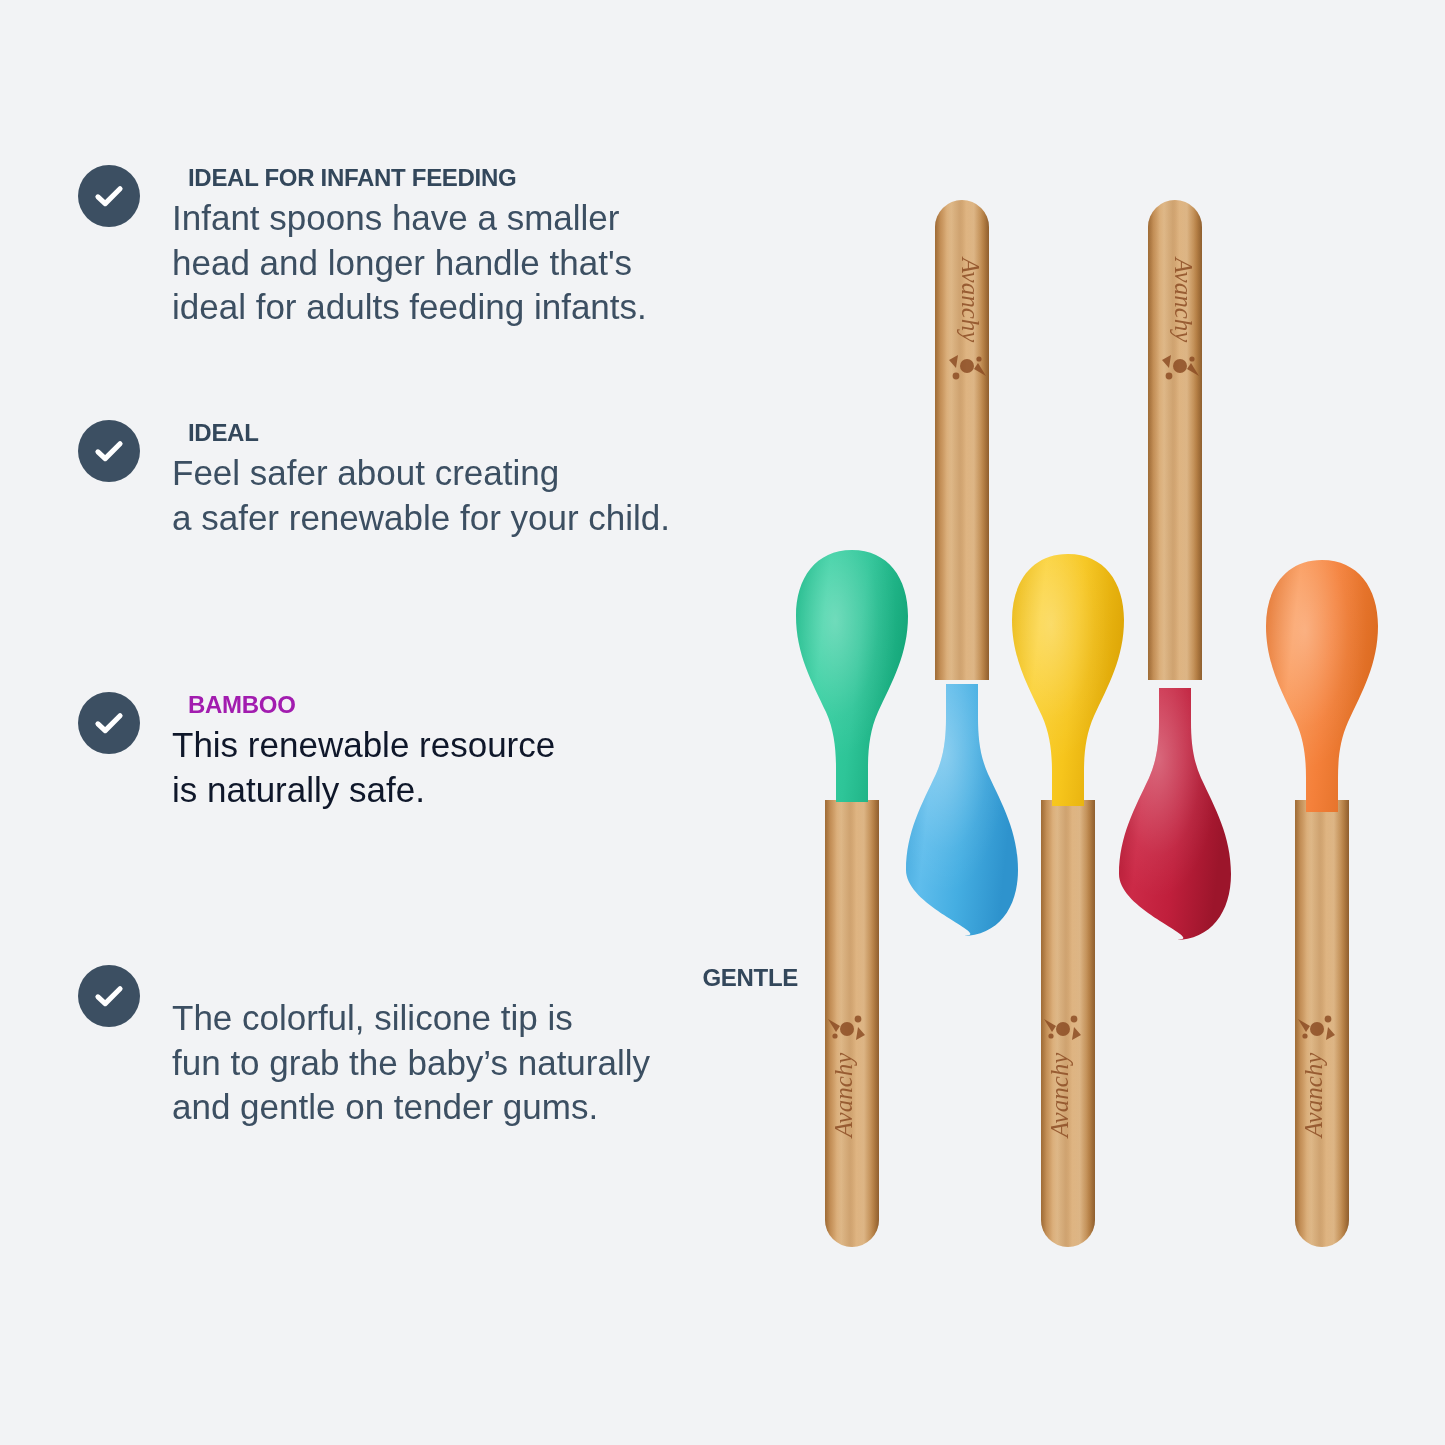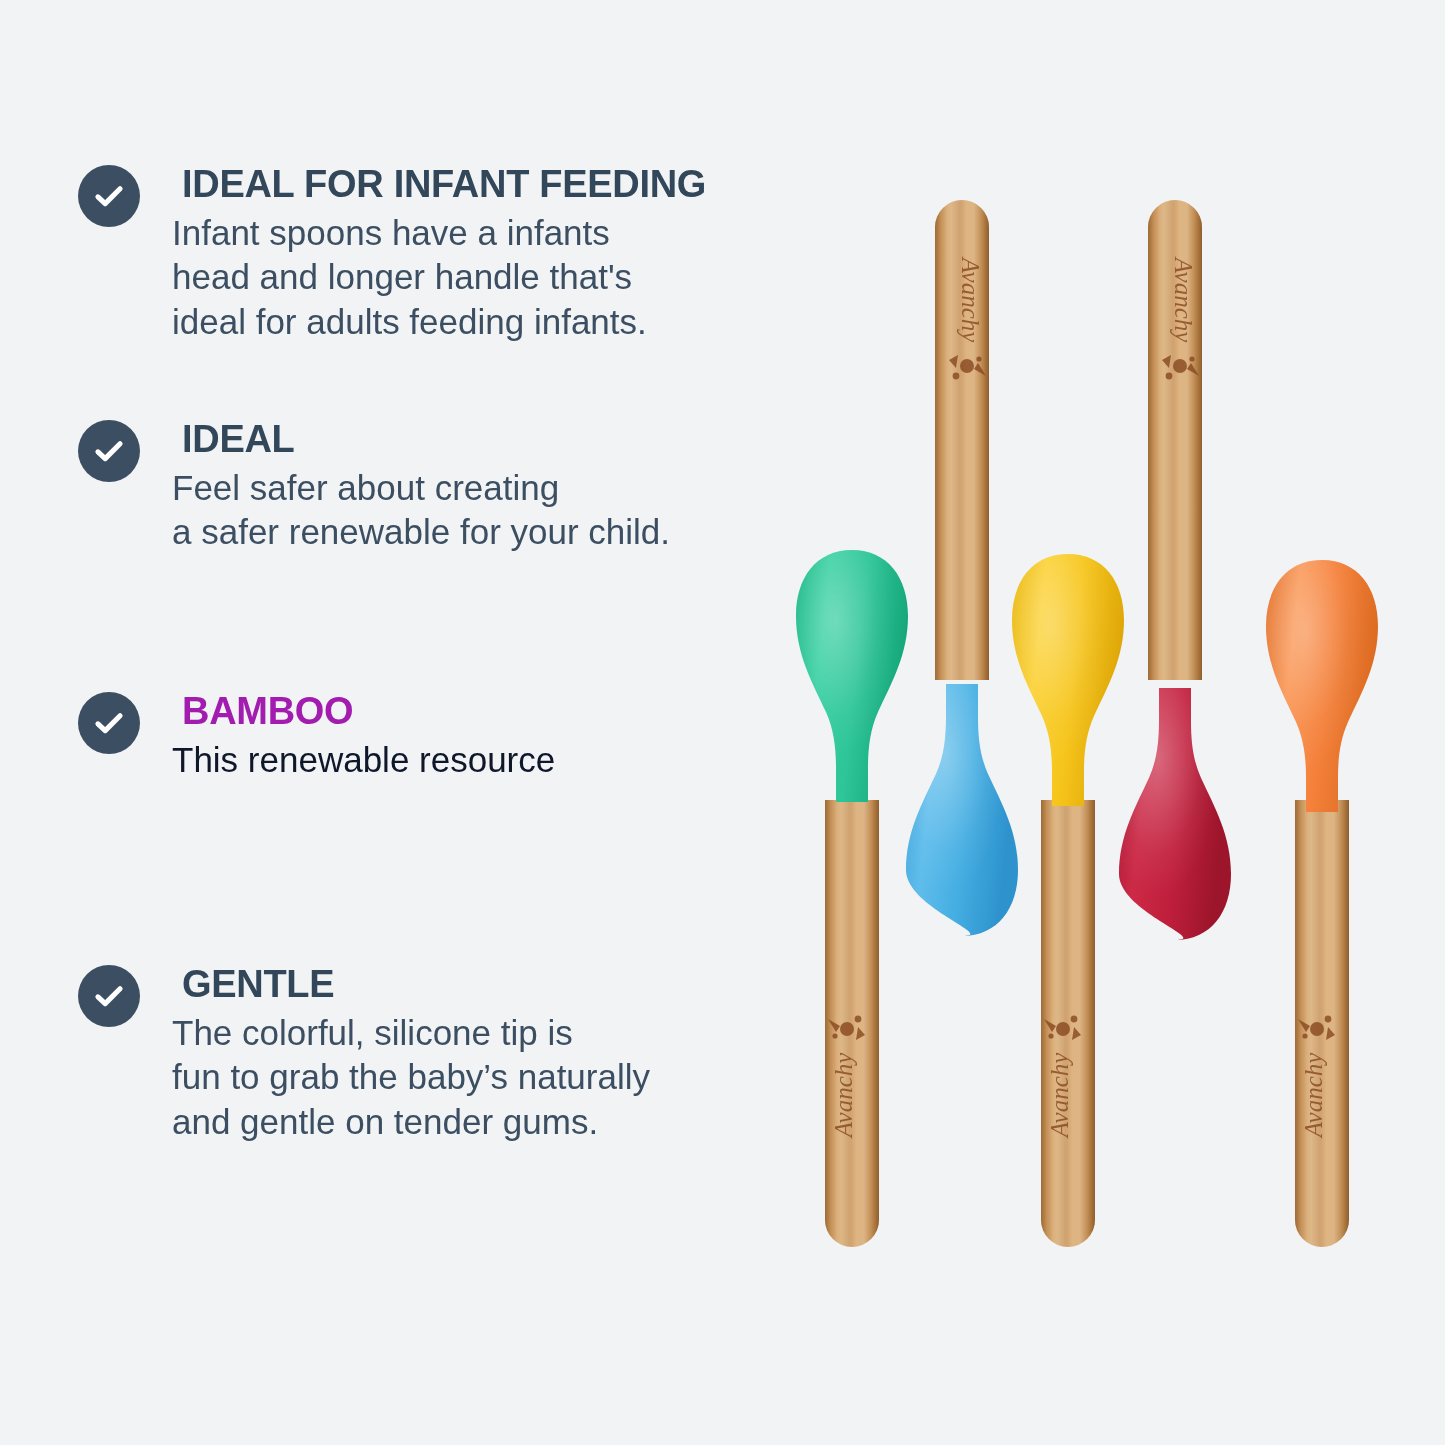--- a/index.html
+++ b/index.html
@@ -47,25 +47,25 @@
     width: 34px;
     height: 34px;
     display: block;
   }
   .feature-text {
     margin-left: 94px;
   }
   .feature-title {
     font-family: "Liberation Sans", sans-serif;
     font-weight: bold;
-    font-size: 38px;
+    font-size: 24px;
     letter-spacing: -0.3px;
     line-height: 1.05;
     color: #33475b;
-    margin: 0 0 6px 10px;
+    margin: 0 0 6px 16px;
     white-space: nowrap;
   }
   .feature-body {
     font-family: "Liberation Sans", sans-serif;
     font-weight: 400;
     font-size: 35px;
     line-height: 1.27;
     color: #3c4f62;
     margin: 0;
   }
@@ -99,21 +99,21 @@
 
     <div class="feature" style="height:255px;">
       <span class="check-badge" style="background: rgb(60, 79, 98);">
         <svg viewBox="0 0 24 24" aria-hidden="true">
           <path d="M4.2 12.6 L9.3 17.4 L19.8 6.9" fill="none" stroke="#ffffff" stroke-width="3.6" stroke-linecap="round" stroke-linejoin="round"></path>
         </svg>
       </span>
       <div class="feature-text">
         <p class="feature-title" style="color: rgb(51, 71, 91);">IDEAL FOR INFANT FEEDING</p>
         <div class="feature-body" style="color: rgb(60, 79, 98);">
-          <div>Infant spoons have a infants</div>
+          <div>Infant spoons have a smaller</div>
           <div>head and longer handle that's</div>
           <div>ideal for adults feeding infants.</div>
         </div>
       </div>
     </div>
 
     <div class="feature" style="height:272px;">
       <span class="check-badge" style="background: rgb(60, 79, 98);">
         <svg viewBox="0 0 24 24" aria-hidden="true">
           <path d="M4.2 12.6 L9.3 17.4 L19.8 6.9" fill="none" stroke="#ffffff" stroke-width="3.6" stroke-linecap="round" stroke-linejoin="round"></path>
@@ -131,32 +131,33 @@
     <div class="feature" style="height:273px;">
       <span class="check-badge" style="background: rgb(60, 79, 98);">
         <svg viewBox="0 0 24 24" aria-hidden="true">
           <path d="M4.2 12.6 L9.3 17.4 L19.8 6.9" fill="none" stroke="#ffffff" stroke-width="3.6" stroke-linecap="round" stroke-linejoin="round"></path>
         </svg>
       </span>
       <div class="feature-text">
         <p class="feature-title" style="color: #a21caf;">BAMBOO</p>
         <div class="feature-body" style="color: #0f172a;">
           <div>This renewable resource</div>
+          <div>is naturally safe.</div>
         </div>
       </div>
     </div>
 
     <div class="feature" style="height:250px;">
       <span class="check-badge" style="background: rgb(60, 79, 98);">
         <svg viewBox="0 0 24 24" aria-hidden="true">
           <path d="M4.2 12.6 L9.3 17.4 L19.8 6.9" fill="none" stroke="#ffffff" stroke-width="3.6" stroke-linecap="round" stroke-linejoin="round"></path>
         </svg>
       </span>
       <div class="feature-text">
-        <p class="feature-title" style="color: rgb(51, 71, 91);">GENTLE</p>
+        <p class="feature-title" style="color: rgb(51, 71, 91); text-align: right;">GENTLE</p>
         <div class="feature-body" style="color: rgb(60, 79, 98);">
           <div>The colorful, silicone tip is</div>
           <div>fun to grab the baby’s naturally</div>
           <div>and gentle on tender gums.</div>
         </div>
       </div>
     </div>
 
   </div>
 

